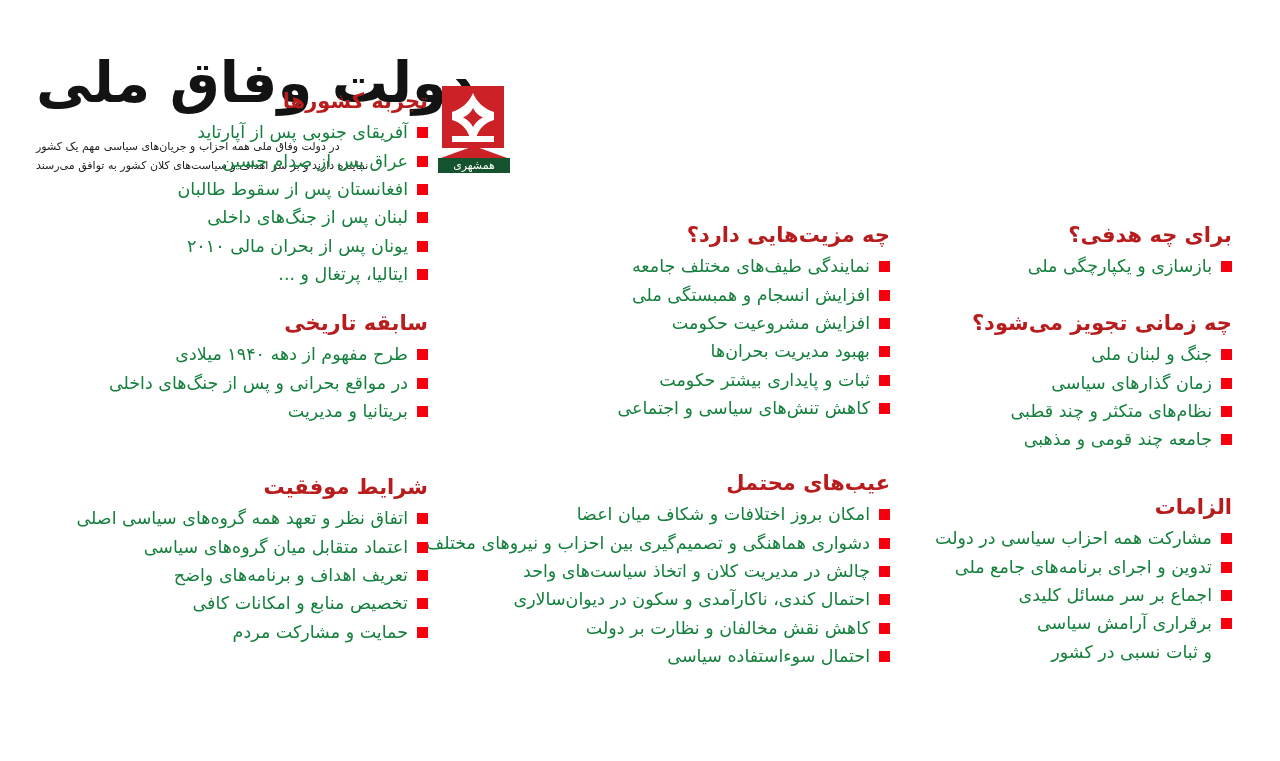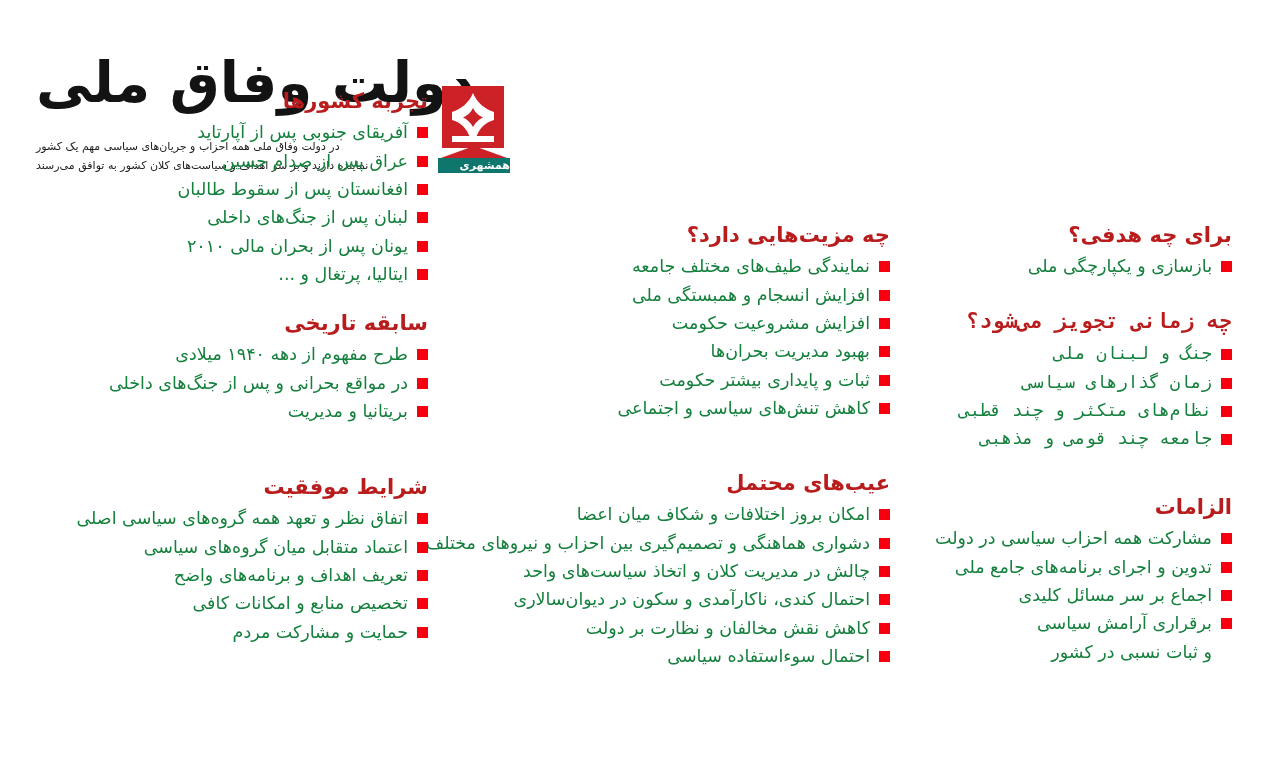--- a/index.html
+++ b/index.html
@@ -140,34 +140,34 @@
     border-left: 36px solid transparent;
     border-right: 36px solid transparent;
     border-bottom: 13px solid #cc2127;
   }
   #logo .wordmark .band {
     position: absolute;
     left: 2px;
     top: 12px;
     width: 72px;
     height: 15px;
-    background: #0f766e;
+    background: #14532d;
     color: #ffffff;
     font-size: 11px;
-    font-weight: bold;
+    font-weight: normal;
     line-height: 15px;
-    text-align: right;
+    text-align: center;
     overflow: hidden;
     letter-spacing: -0.5px;
   }
 
   
   
   #sec-purpose   { top: 222px; right: 48px; }
-  #sec-when      { top: 310px; right: 48px; font-family: Liberation Mono, monospace; }
+  #sec-when      { top: 310px; right: 48px; }
   #sec-requires  { top: 494px; right: 48px; }
 
   
   #sec-benefits  { top: 222px; right: 390px; }
   #sec-flaws     { top: 470px; right: 390px; }
 
   
   #sec-countries { top: 88px;  right: 852px; }
   #sec-history   { top: 310px; right: 852px; }
   #sec-success   { top: 474px; right: 852px; }

